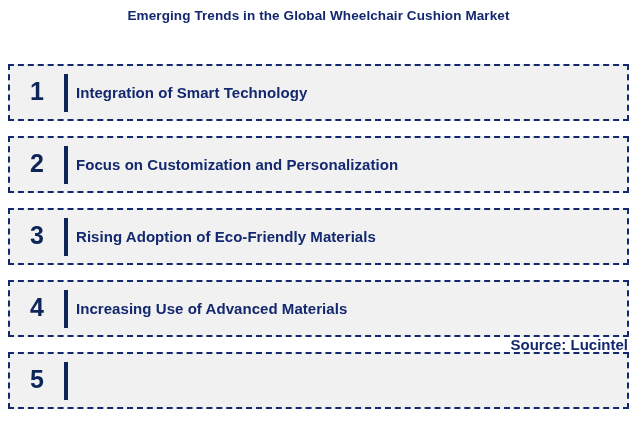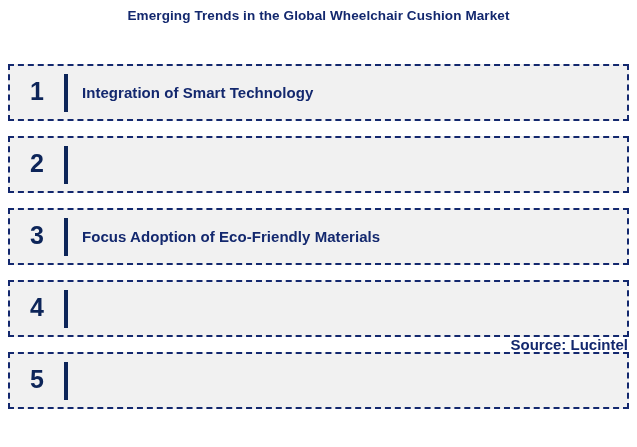--- a/index.html
+++ b/index.html
@@ -71,21 +71,21 @@
 
   .trend-divider {
     flex: 0 0 4px;
     width: 4px;
     height: 38px;
     background: #0d2559;
   }
 
   .trend-label {
     flex: 1 1 auto;
-    padding-left: 14px;
+    padding-left: 8px;
     font-size: 15px;
     font-weight: bold;
     color: #13286e;
     white-space: nowrap;
     letter-spacing: 0.05px;
   }
 
   .source-note {
     position: absolute;
     right: 9px;
@@ -107,31 +107,33 @@
 
     <div class="trend-row">
       <div class="trend-number">1</div>
       <div class="trend-divider"></div>
       <div class="trend-label">Integration of Smart Technology</div>
     </div>
 
     <div class="trend-row">
       <div class="trend-number">2</div>
       <div class="trend-divider"></div>
+      <div class="trend-label">Focus on Customization and Personalization</div>
     </div>
 
     <div class="trend-row">
       <div class="trend-number">3</div>
       <div class="trend-divider"></div>
-      <div class="trend-label">Focus Adoption of Eco-Friendly Materials</div>
+      <div class="trend-label">Rising Adoption of Eco-Friendly Materials</div>
     </div>
 
     <div class="trend-row">
       <div class="trend-number">4</div>
       <div class="trend-divider"></div>
+      <div class="trend-label">Increasing Use of Advanced Materials</div>
     </div>
 
     <div class="trend-row">
       <div class="trend-number">5</div>
       <div class="trend-divider"></div>
     </div>
 
   </div>
 
   <div class="source-note">Source: Lucintel</div>

